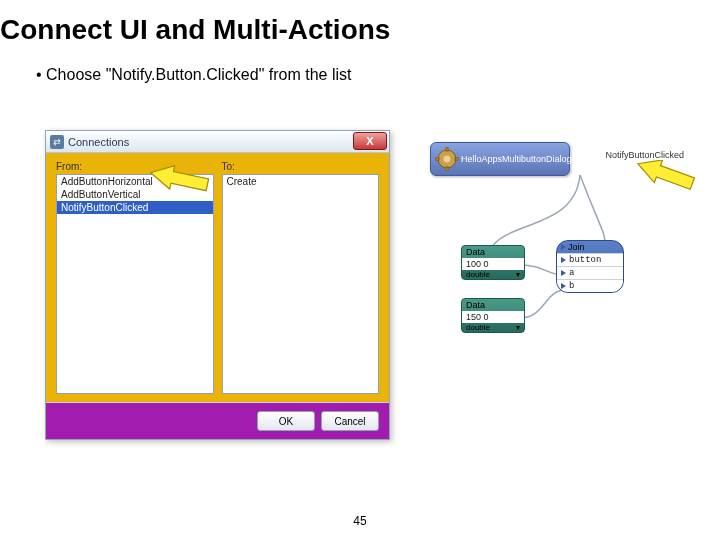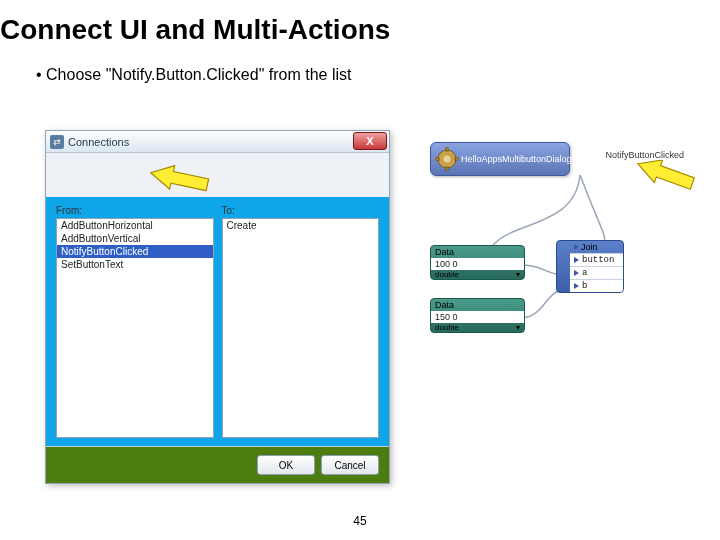--- a/index.html
+++ b/index.html
@@ -8,48 +8,48 @@
   .bullet { font-size: 16px; padding: 20px 0 0 36px; }
   .bullet::before { content: "• "; }
   .stage { position: absolute; top: 130px; left: 45px; right: 20px; bottom: 40px; }
 
   
   .dialog { position: absolute; top: 0; left: 0; width: 345px; background: #eef2f6; border: 1px solid #95a5b5; box-shadow: 2px 2px 6px rgba(0,0,0,.25); font-size: 10px; }
   .titlebar { height: 22px; background: linear-gradient(#fdfefe,#dbe6f1); border-bottom: 1px solid #b8c6d4; display: flex; align-items: center; padding: 0 4px; position: relative; }
   .titlebar .ticon { width: 14px; height: 14px; background: #5a7aa0; border-radius: 2px; margin-right: 4px; display: flex; align-items: center; justify-content: center; color:#fff; font-size:9px;}
   .ttext { color: #2a3a50; font-size: 11px; }
   .closebtn { position: absolute; right: 2px; top: 1px; width: 34px; height: 18px; background: linear-gradient(#f0a0a0,#c83838); border: 1px solid #7a1818; border-radius: 3px; color:#fff; display:flex; align-items:center; justify-content:center; font-size:11px; font-weight:bold; }
-  .dbody { padding: 8px 10px; background: #0ea5e9; margin-top: 44px; }
+  .dbody { padding: 8px 10px; background: #eab308; }
   .cols { display: flex; gap: 8px; }
   .col { flex: 1; }
   .col-lbl { color: #333; font-size: 10px; margin-bottom: 2px; }
   .listbox { height: 220px; background: #fff; border: 1px solid #8fa2b6; overflow: hidden; }
   .litem { padding: 1px 4px; font-size: 10px; color: #222; white-space: nowrap; }
   .litem.sel { background: #2f5fc6; color: #fff; }
-  .dfoot { display: flex; justify-content: flex-end; gap: 6px; padding: 8px 10px; background: #4d7c0f; border-top: 1px solid #c6d0dc; }
+  .dfoot { display: flex; justify-content: flex-end; gap: 6px; padding: 8px 10px; background: #a21caf; border-top: 1px solid #c6d0dc; }
   .btn { min-width: 58px; height: 20px; background: linear-gradient(#fefefe,#e2e8ef); border: 1px solid #8da0b4; border-radius: 3px; font-size: 10px; display:flex; align-items:center; justify-content:center; }
 
   
   .arrow { position: absolute; }
   .arrow svg { display:block; }
 
   
   .node { position: absolute; border-radius: 6px; font-size: 9px; color: #fff; box-shadow: 1px 1px 3px rgba(0,0,0,.3); }
   .hello-node { top: 12px; right: 130px; width: 140px; height: 34px; background: linear-gradient(#8aa4e2,#5a74b5); border: 1px solid #3f5a9a; display: flex; align-items: center; padding-left: 30px; }
   .gear { position:absolute; left:4px; top:4px; width:24px; height:24px; }
   .ev-label { position: absolute; top: 20px; right: 16px; font-size: 9px; color: #333; }
 
-  .data-node { width: 95px; background: linear-gradient(#4a9a8a,#2d7a6a); border:1px solid #1a5a4c; border-radius: 4px; overflow:hidden; }
+  .data-node { width: 64px; background: linear-gradient(#4a9a8a,#2d7a6a); border:1px solid #1a5a4c; border-radius: 4px; overflow:hidden; }
   .data-node .hdr { padding: 1px 4px; font-size: 9px; }
   .data-node .val { background:#fff; color:#222; font-size:9px; padding:1px 4px; }
   .data-node .typ { background: rgba(0,0,0,.12); font-size:8px; padding:0 4px; display:flex; justify-content:space-between; }
   .d1 { top: 115px; right: 175px; position:absolute;}
   .d2 { top: 168px; right: 175px; position:absolute;}
 
-  .join-node { position:absolute; top: 110px; right: 76px; width: 68px; background: linear-gradient(#5a80c8,#3c5fa8); border:1px solid #2a4a8c; border-radius:4px; overflow:hidden;padding-left:13px; }
+  .join-node { position:absolute; top: 110px; right: 76px; width: 68px; background: linear-gradient(#5a80c8,#3c5fa8); border:1px solid #2a4a8c; border-radius:12px; overflow:hidden; }
   .join-node .hdr { padding:1px 4px; font-size:9px; display:flex; align-items:center; gap:2px;}
   .join-node .row { background:#fff; color:#222; border-top:1px solid #c8d2e2; font-size:9px; padding:1px 4px; display:flex; align-items:center; gap:3px;font-family:Liberation Mono, monospace;}
   .port { width:0;height:0; border-top:3px solid transparent; border-bottom:3px solid transparent; border-left:5px solid #3a5aa0; display:inline-block;}
 
   .wire-canvas { position:absolute; inset:0; pointer-events:none; }
 
   .pagenum { position:absolute; bottom: 12px; width:100%; text-align:center; font-size:12px; }
 </style>
 </head>
 <body>
@@ -75,21 +75,20 @@
       </div>
     </div>
     <div class="dbody">
       <div class="cols">
         <div class="col">
           <div class="col-lbl">From:</div>
           <div class="listbox">
             <div class="litem">AddButtonHorizontal</div>
             <div class="litem">AddButtonVertical</div>
             <div class="litem sel">NotifyButtonClicked</div>
-            <div class="litem">SetButtonText</div>
           </div>
         </div>
         <div class="col">
           <div class="col-lbl">To:</div>
           <div class="listbox">
             <div class="litem">Create</div>
           </div>
         </div>
       </div>
     </div>

